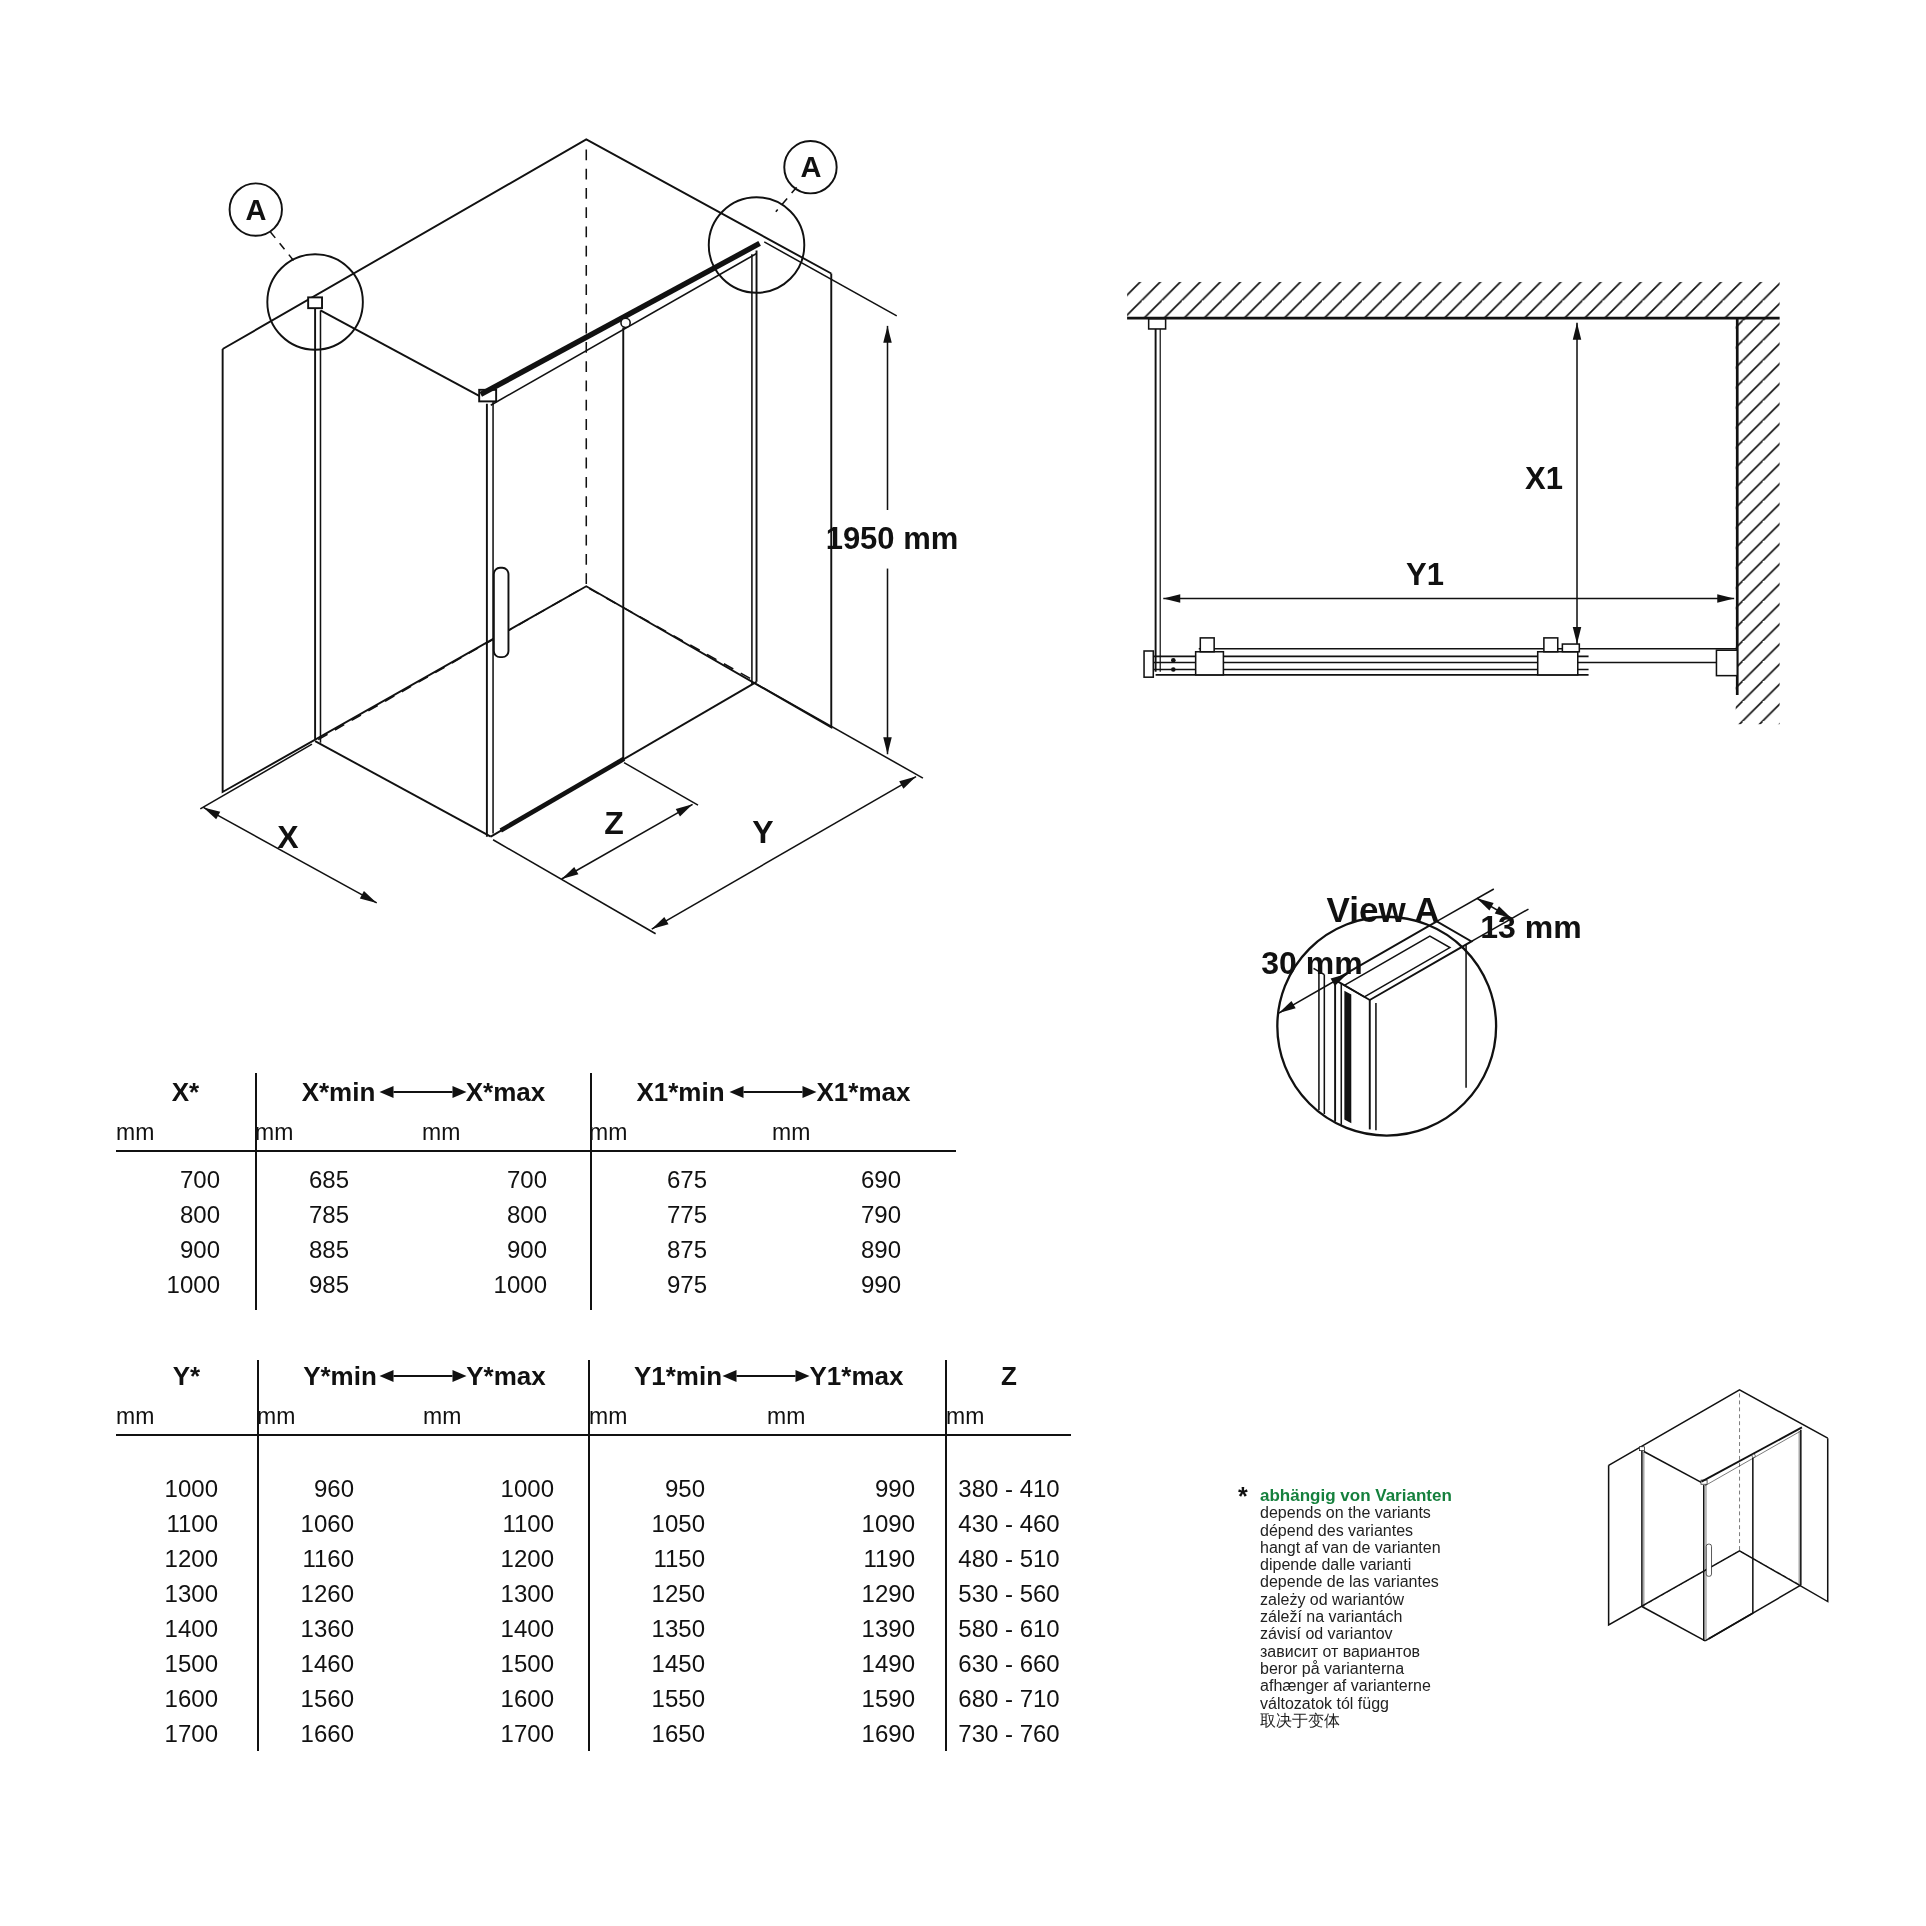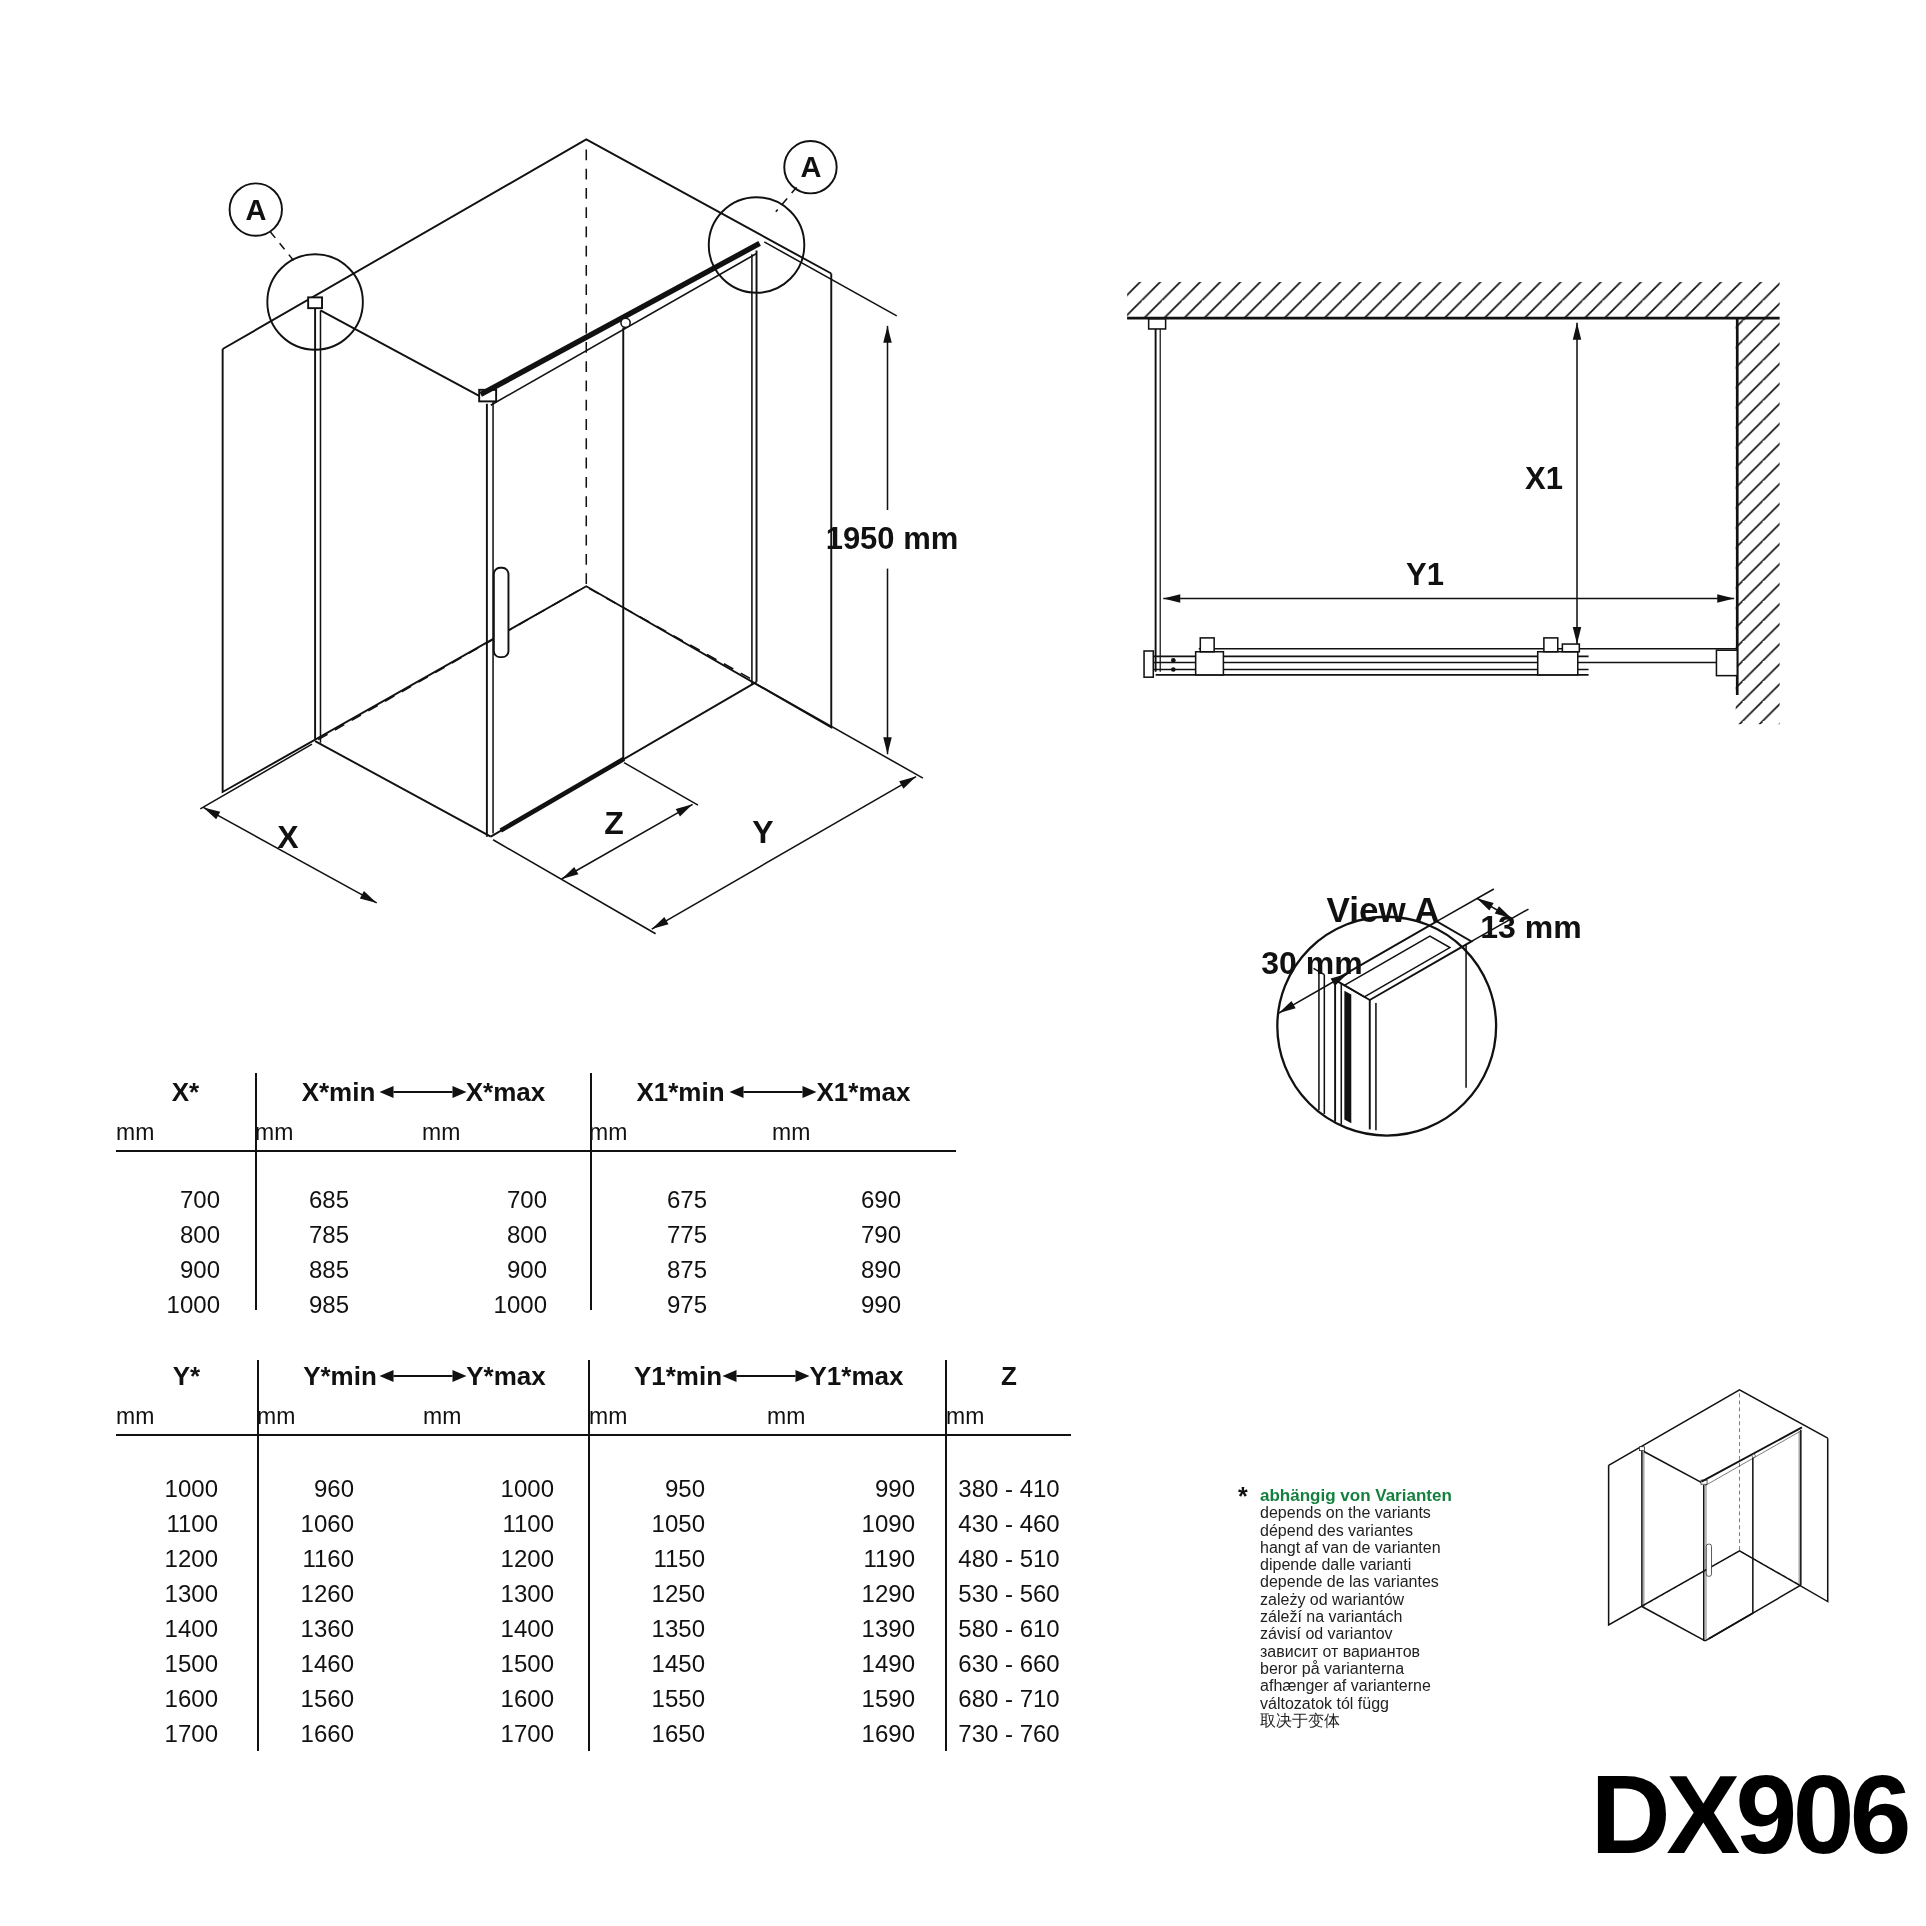--- a/index.html
+++ b/index.html
@@ -16,21 +16,21 @@
   #table-x{--cols:139px 167px 167px 183px 183px;}
   #table-y{--cols:141px 166px 166px 178px 179px 126px;}
   .thead,.tunits,.trow{display:grid;grid-template-columns:var(--cols);align-items:center;}
   .thead{height:45px;font-weight:700;font-size:26px;}
   .thead div{text-align:center;}
   .tunits{height:35px;font-size:23px;}
   .tunits div{text-align:left;}
   .rule{border-top:2.3px solid #111;}
   .trow{height:35px;font-size:24px;}
   .trow div{text-align:right;}
-  #table-x .tbody{padding-top:30px;}
+  #table-x .tbody{padding-top:10px;}
   #table-y .tbody{padding-top:35px;}
   #table-x .trow div:nth-child(1){padding-right:35px;}
   #table-x .trow div:nth-child(2){padding-right:73px;}
   #table-x .trow div:nth-child(3){padding-right:42px;}
   #table-x .trow div:nth-child(4){padding-right:65px;}
   #table-x .trow div:nth-child(5){padding-right:54px;}
   #table-y .trow div:nth-child(1){padding-right:39px;}
   #table-y .trow div:nth-child(2){padding-right:69px;}
   #table-y .trow div:nth-child(3){padding-right:35px;}
   #table-y .trow div:nth-child(4){padding-right:62px;}
@@ -359,16 +359,15 @@
       <div class="fline">záleží na variantách</div>
       <div class="fline">závisí od variantov</div>
       <div class="fline">зависит от вариантов</div>
       <div class="fline">beror på varianterna</div>
       <div class="fline">afhænger af varianterne</div>
       <div class="fline">változatok tól függ</div>
       <div class="fline">取决于变体</div>
     </div>
   </div>
 
-  <div class="model" style="left:1541px;top:1751px;width:366px;">DX906</div>
 
 </div>
 
 
 </body></html>

